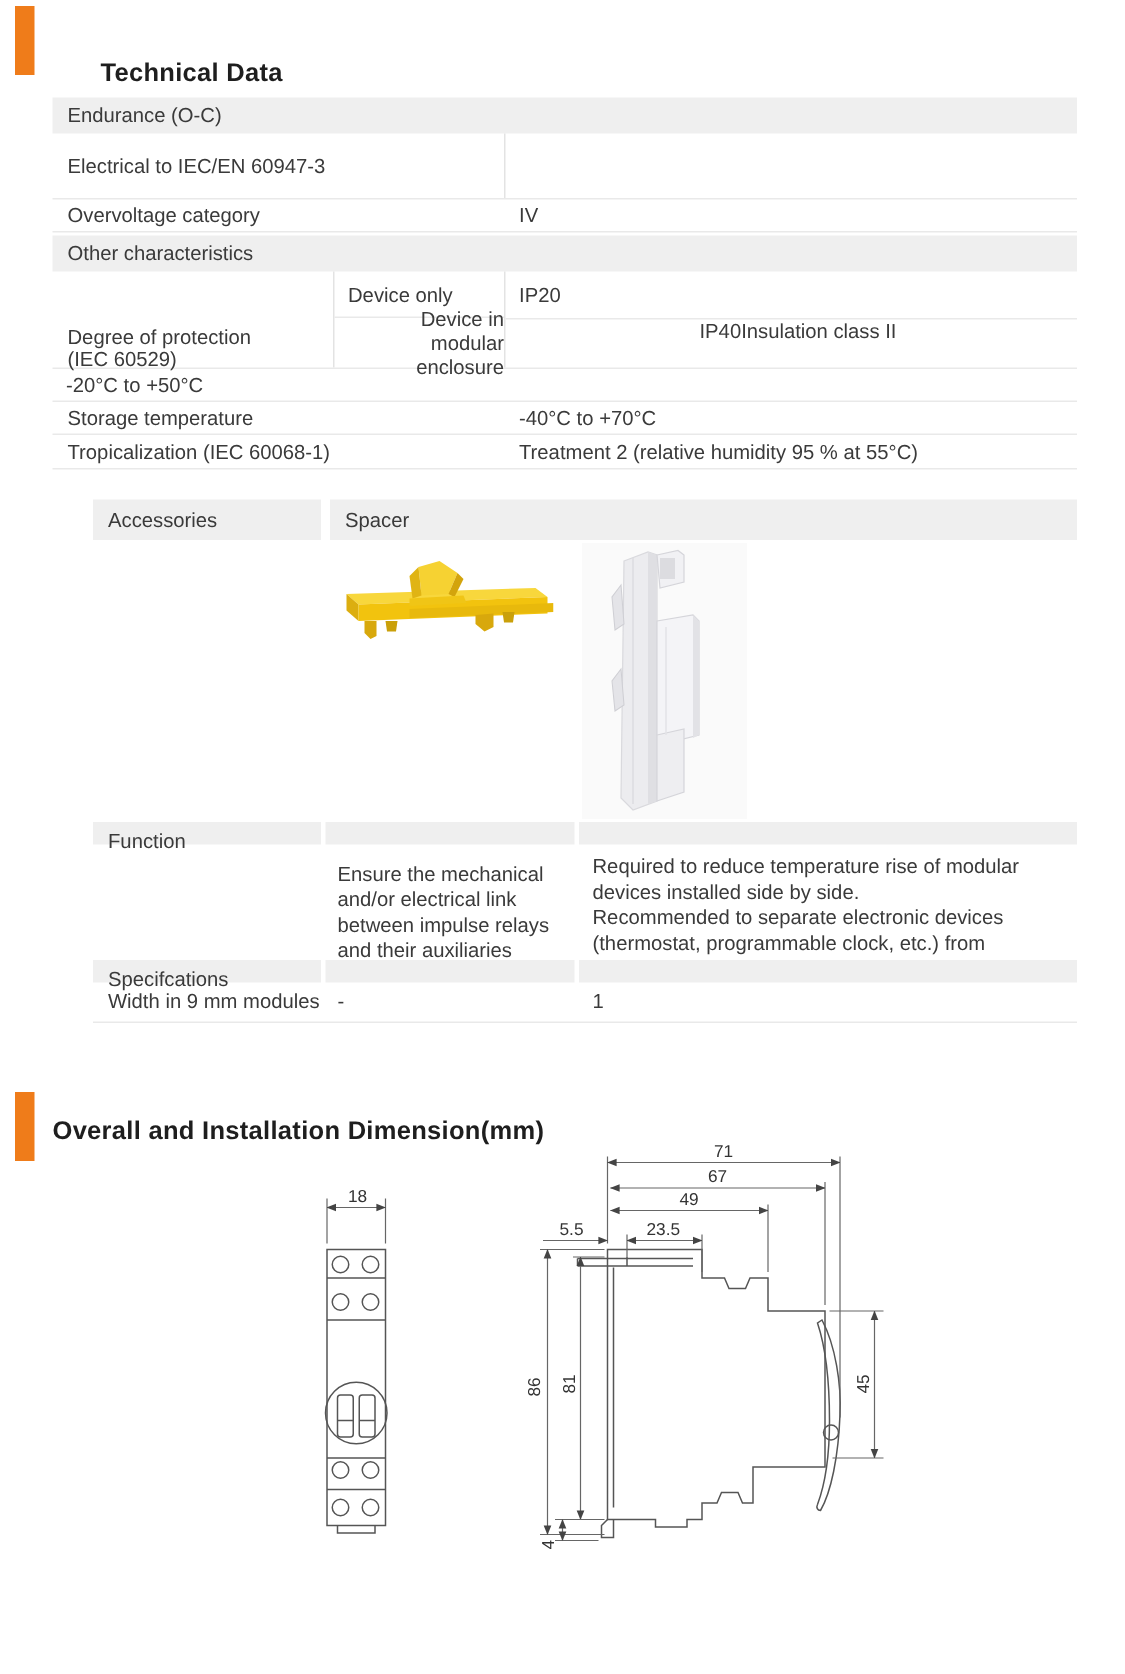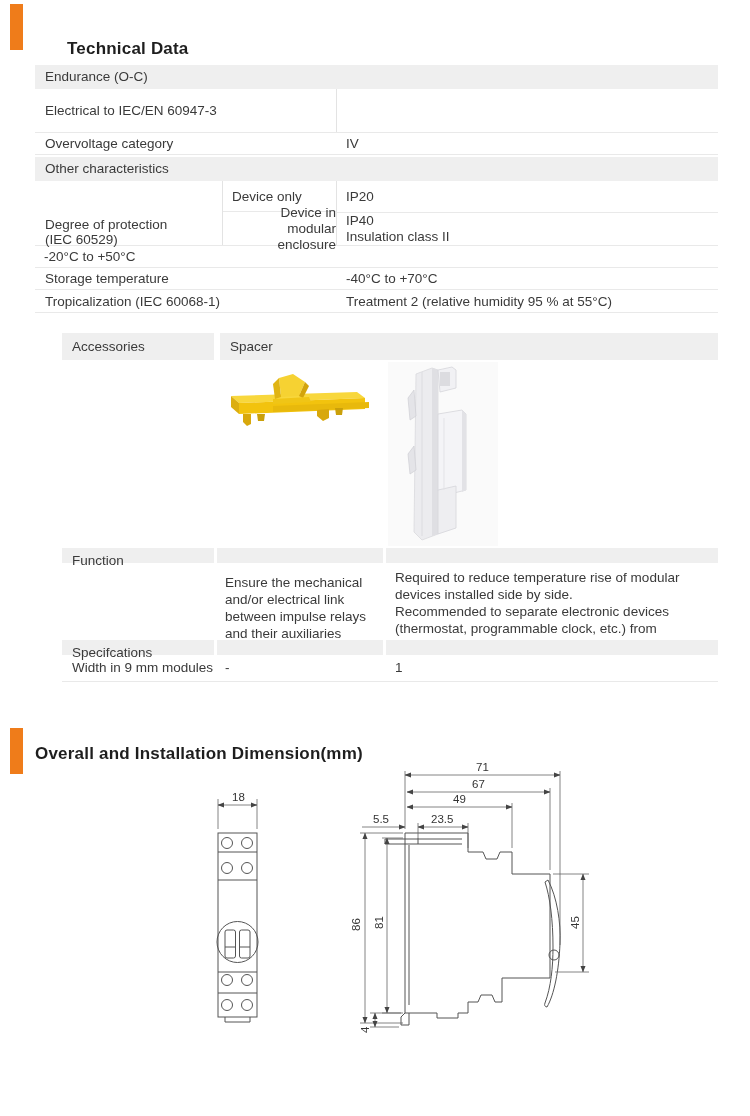--- a/index.html
+++ b/index.html
@@ -20,21 +20,21 @@
   .stack > div { height:22px; line-height:22px; padding-left:9px; }
   .stack > div + div { border-top:1px solid #e9e9e9; }
   .h22 { height:22px; } .h44 { height:44px; } .h65 { height:65px; } .h23 { height:23px; }
   .lab2 { width:187px; padding-left:10px; display:flex; flex-direction:column; justify-content:space-between;margin-top:36px; }
   .midcol { width:115px; display:flex; flex-direction:column; border-left:1px solid #e3e3e3; border-right:1px solid #e3e3e3; }
   .mc-cell { padding:0 0 0 9px; display:flex; flex-direction:column; justify-content:center; }
   .mc-top { height:32px; border-bottom:1px solid #e9e9e9; }
   .mc-bot { height:33px; line-height:16px;text-align:right; }
   .valstack { flex:1; display:flex; flex-direction:column; }
   .vs-top { height:32px; border-bottom:1px solid #e9e9e9; line-height:32px; padding-left:9px; }
-  .vs-bot { height:33px; padding-left:9px; display:flex; flex-direction:column; justify-content:center; line-height:16px; }
+  .vs-bot { height:33px; padding-left:9px; display:flex; flex-direction:row; justify-content:center; line-height:16px; }
 
   
   .t2 { position:absolute; left:35px; top:333px; width:683px; font-size:13.5px; }
   .cols { display:flex;margin-left:27px; }
   .c1 { width:152px; } .g { width:3px; } .c2 { width:166px; } .c3 { flex:1; }
   .ghead .c1, .ghead .c2, .ghead .c3 { background:#efefef; height:27px; line-height:27px; padding-left:10px; }
   .ghead2 .c1, .ghead2 .c2, .ghead2 .c3 { background:#efefef; height:15px; line-height:25px; padding-left:10px; }
   .imgrow { height:188px; }
   .imgrow .c2 { padding:6px 0 0 2px; }
   .imgrow .c3 { padding:2px 0 0 2px; }

